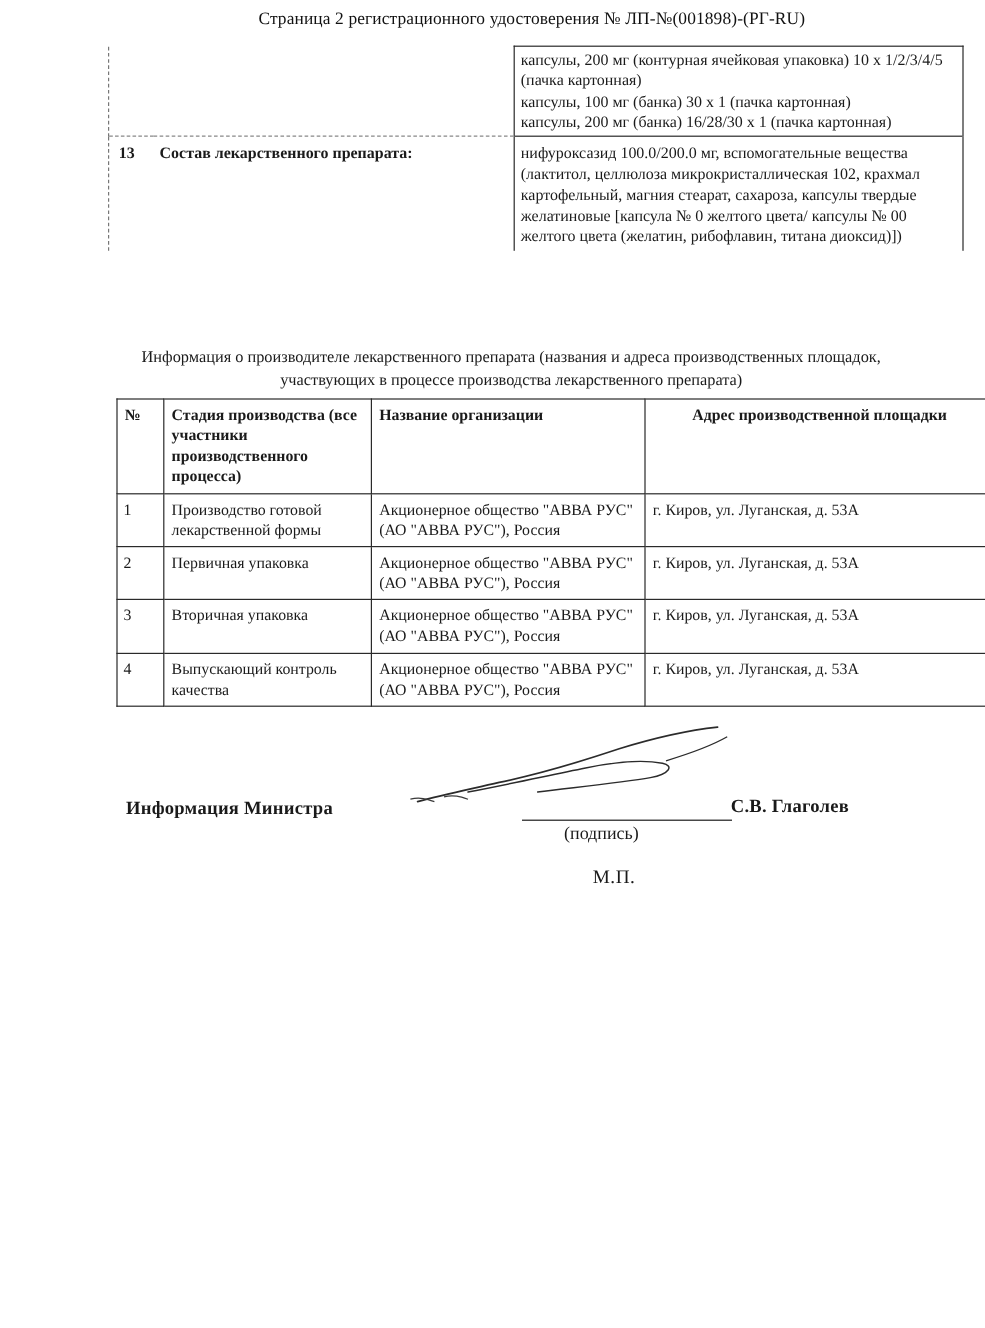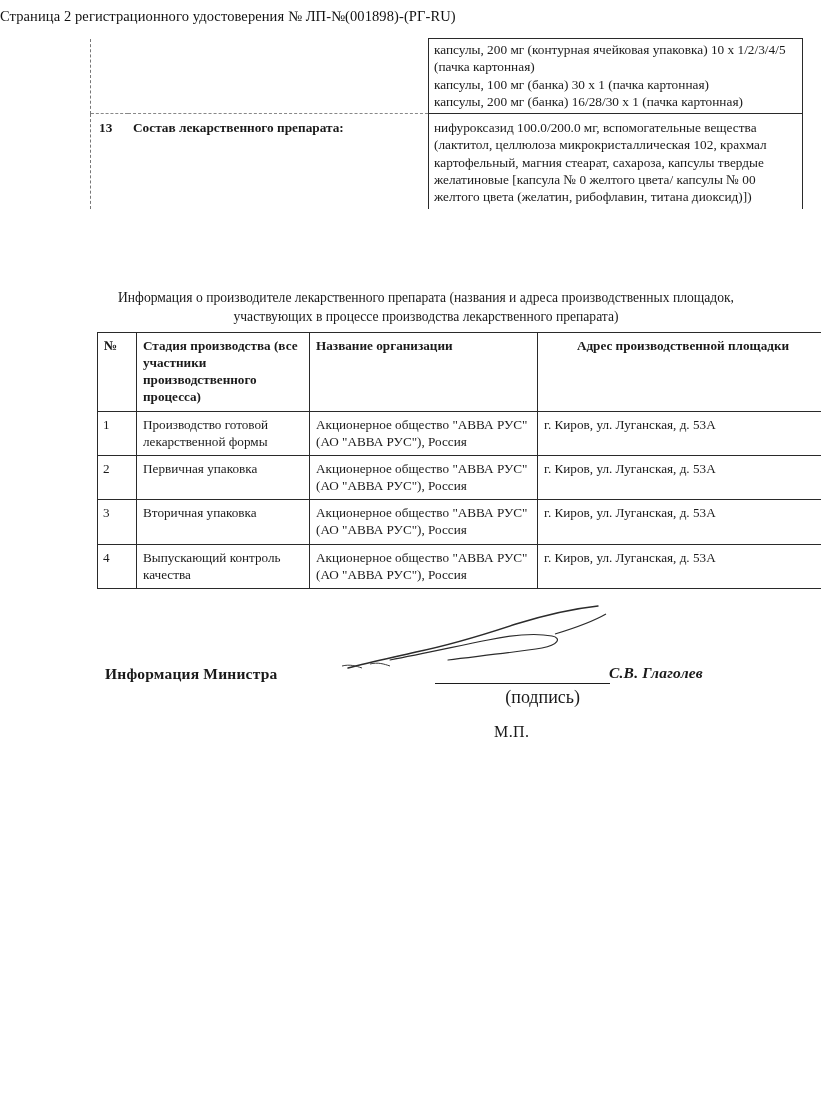--- a/index.html
+++ b/index.html
@@ -21,24 +21,25 @@
     height: 1107px;
     box-sizing: border-box;
   }
 
   
   .page-header {
     position: absolute;
     top: 8px;
     left: 0;
     width: 655px;
-    text-align: left;
+    text-align: right;
     font-size: 14.5px;
     letter-spacing: 0.1px;
     color: #111;
+    padding-left: 16px;
   }
 
   
   .top-table {
     position: absolute;
     top: 38px;
     left: 90px;
     width: 683px;
     border-collapse: collapse;
     table-layout: fixed;
@@ -117,36 +118,35 @@
     font-weight: bold;
     letter-spacing: 0.2px;
   }
   .sign-name {
     position: absolute;
     top: 664px;
     left: 609px;
     font-size: 15.5px;
     font-weight: bold;
     letter-spacing: 0.2px;
-    font-style: italic;
   }
   .sign-line {
     position: absolute;
     top: 683px;
     left: 435px;
     width: 175px;
     border-bottom: 1.6px solid #1c1c1c;
   }
   .sign-caption {
     position: absolute;
     top: 687px;
     left: 470px;
     width: 110px;
-    text-align: right;
-    font-size: 18px;
+    text-align: left;
+    font-size: 15px;
   }
   .mp {
     position: absolute;
     top: 723px;
     left: 494px;
     font-size: 16px;
     letter-spacing: 0.4px;
   }
   .signature-mark {
     position: absolute;

